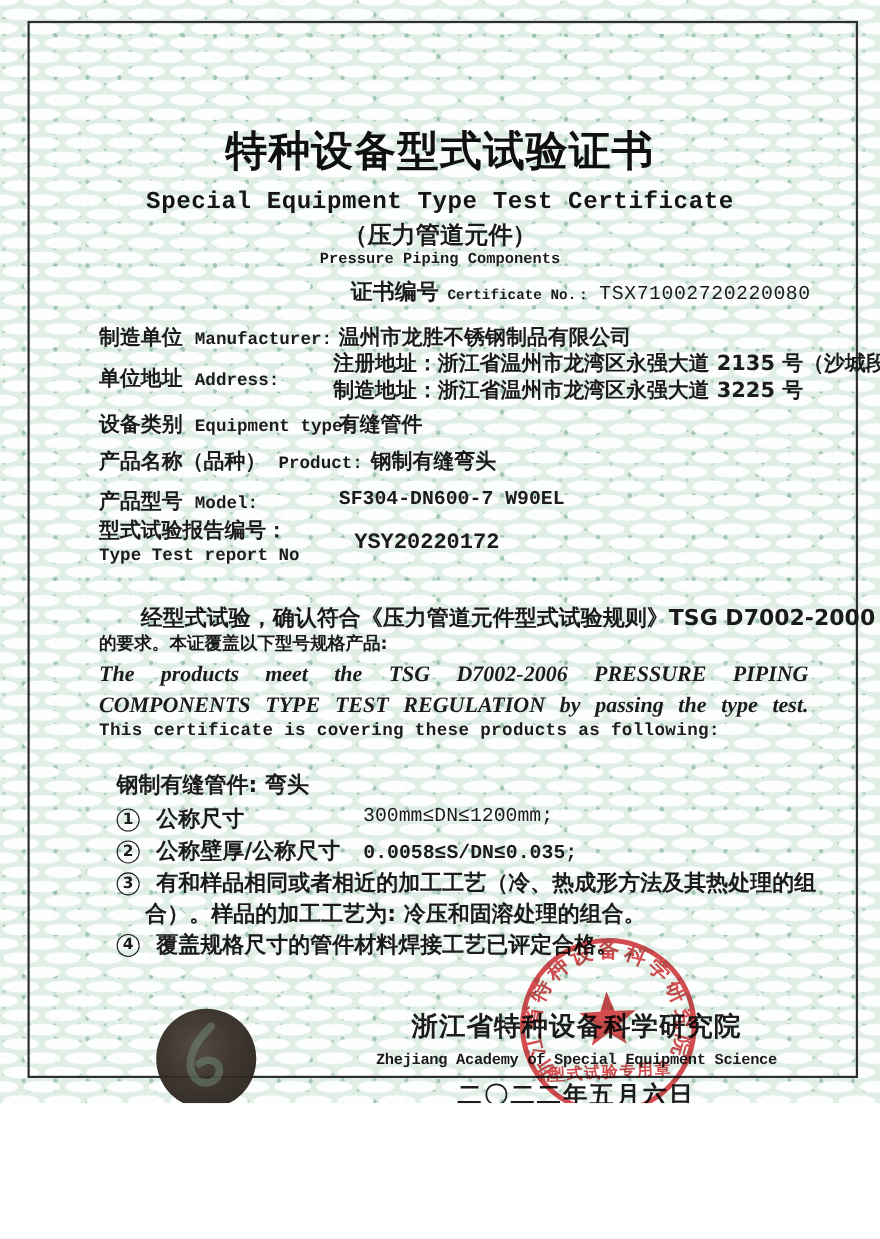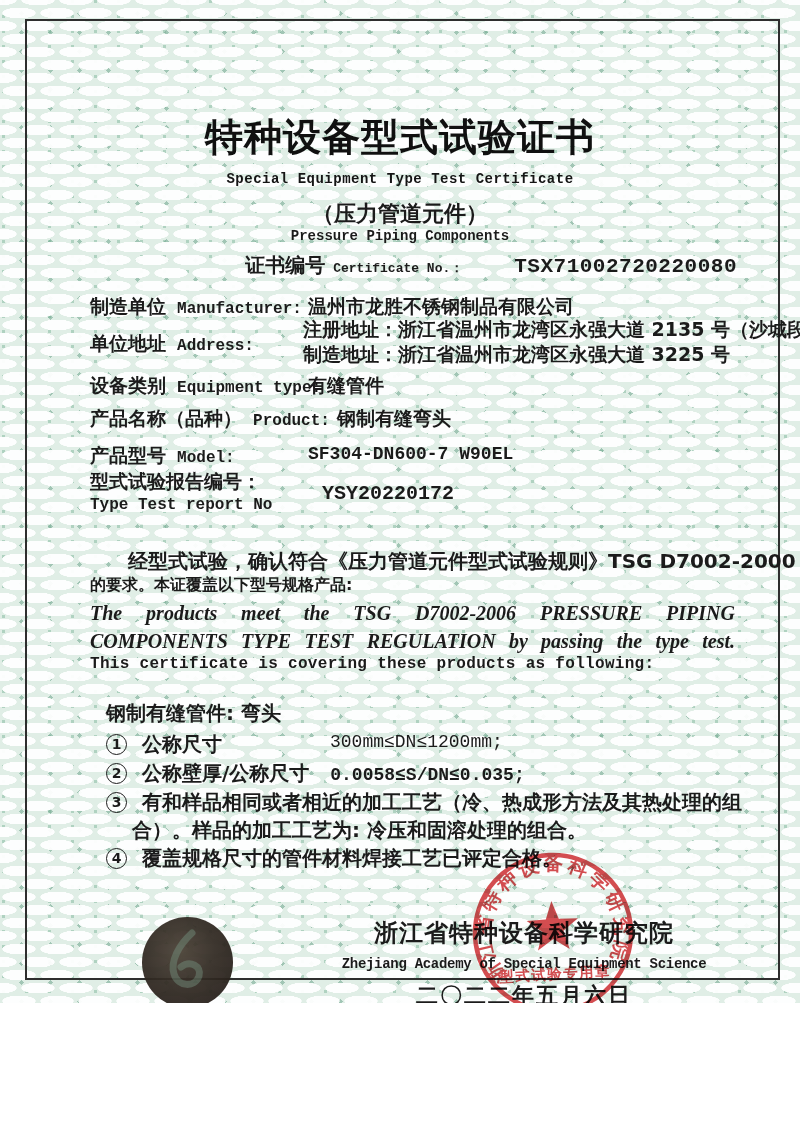--- a/index.html
+++ b/index.html
@@ -16,28 +16,28 @@
     background-position:0 0,19px 13px,7px 4px,15px 9px;
     font-family:"DejaVu Sans","Liberation Sans",sans-serif;
   }
   .frame{position:absolute;left:25px;top:19px;right:20px;bottom:23px;border:2.5px solid #2e2e2e;}
   .abs{position:absolute;white-space:nowrap;}
   .ctr{left:0;width:100%;text-align:center;}
   .mono{font-family:"Liberation Mono","DejaVu Sans Mono",monospace;}
   .serif{font-family:"Liberation Serif","DejaVu Serif",serif;font-style:italic;}
 
   .title-cn{top:112px;font-size:38px;font-weight:700;letter-spacing:1px;color:#101010;}
-  .title-en{top:171px;font-size:14px;font-weight:600;letter-spacing:.5px;color:#151515;}
+  .title-en{top:171px;font-size:22px;font-weight:600;letter-spacing:.5px;color:#151515;}
   .subtitle-cn{top:199px;font-size:22px;font-weight:700;}
   .subtitle-en{top:228px;font-size:14px;font-weight:600;}
 
   .cert-no{top:252px;right:63px;display:flex;align-items:baseline;gap:8px;}
   .cert-no .cn{font-size:20px;font-weight:700;}
   .cert-no .en{font-size:13px;font-weight:600;}
-  .cert-no .num{font-size:21px;font-weight:700;letter-spacing:.5px;margin-left:43px;}
+  .cert-no .num{font-size:18px;font-weight:400;letter-spacing:.5px;}
 
   .lbl{left:90px;}
   .lbl .lcn{font-size:19px;font-weight:700;}
   .lbl .len{font-size:16px;font-weight:600;margin-left:6px;}
   .valcn{left:308px;font-size:19px;font-weight:700;}
   .valmono{left:308px;font-size:18px;font-weight:600;}
 
   .r1{top:294px;}         .r1v{top:294px;}
   .r2{top:331px;}         .r2v1{top:317px;} .r2v2{top:342px;}
   .r3{top:373px;}         .r3v{top:373px;}

